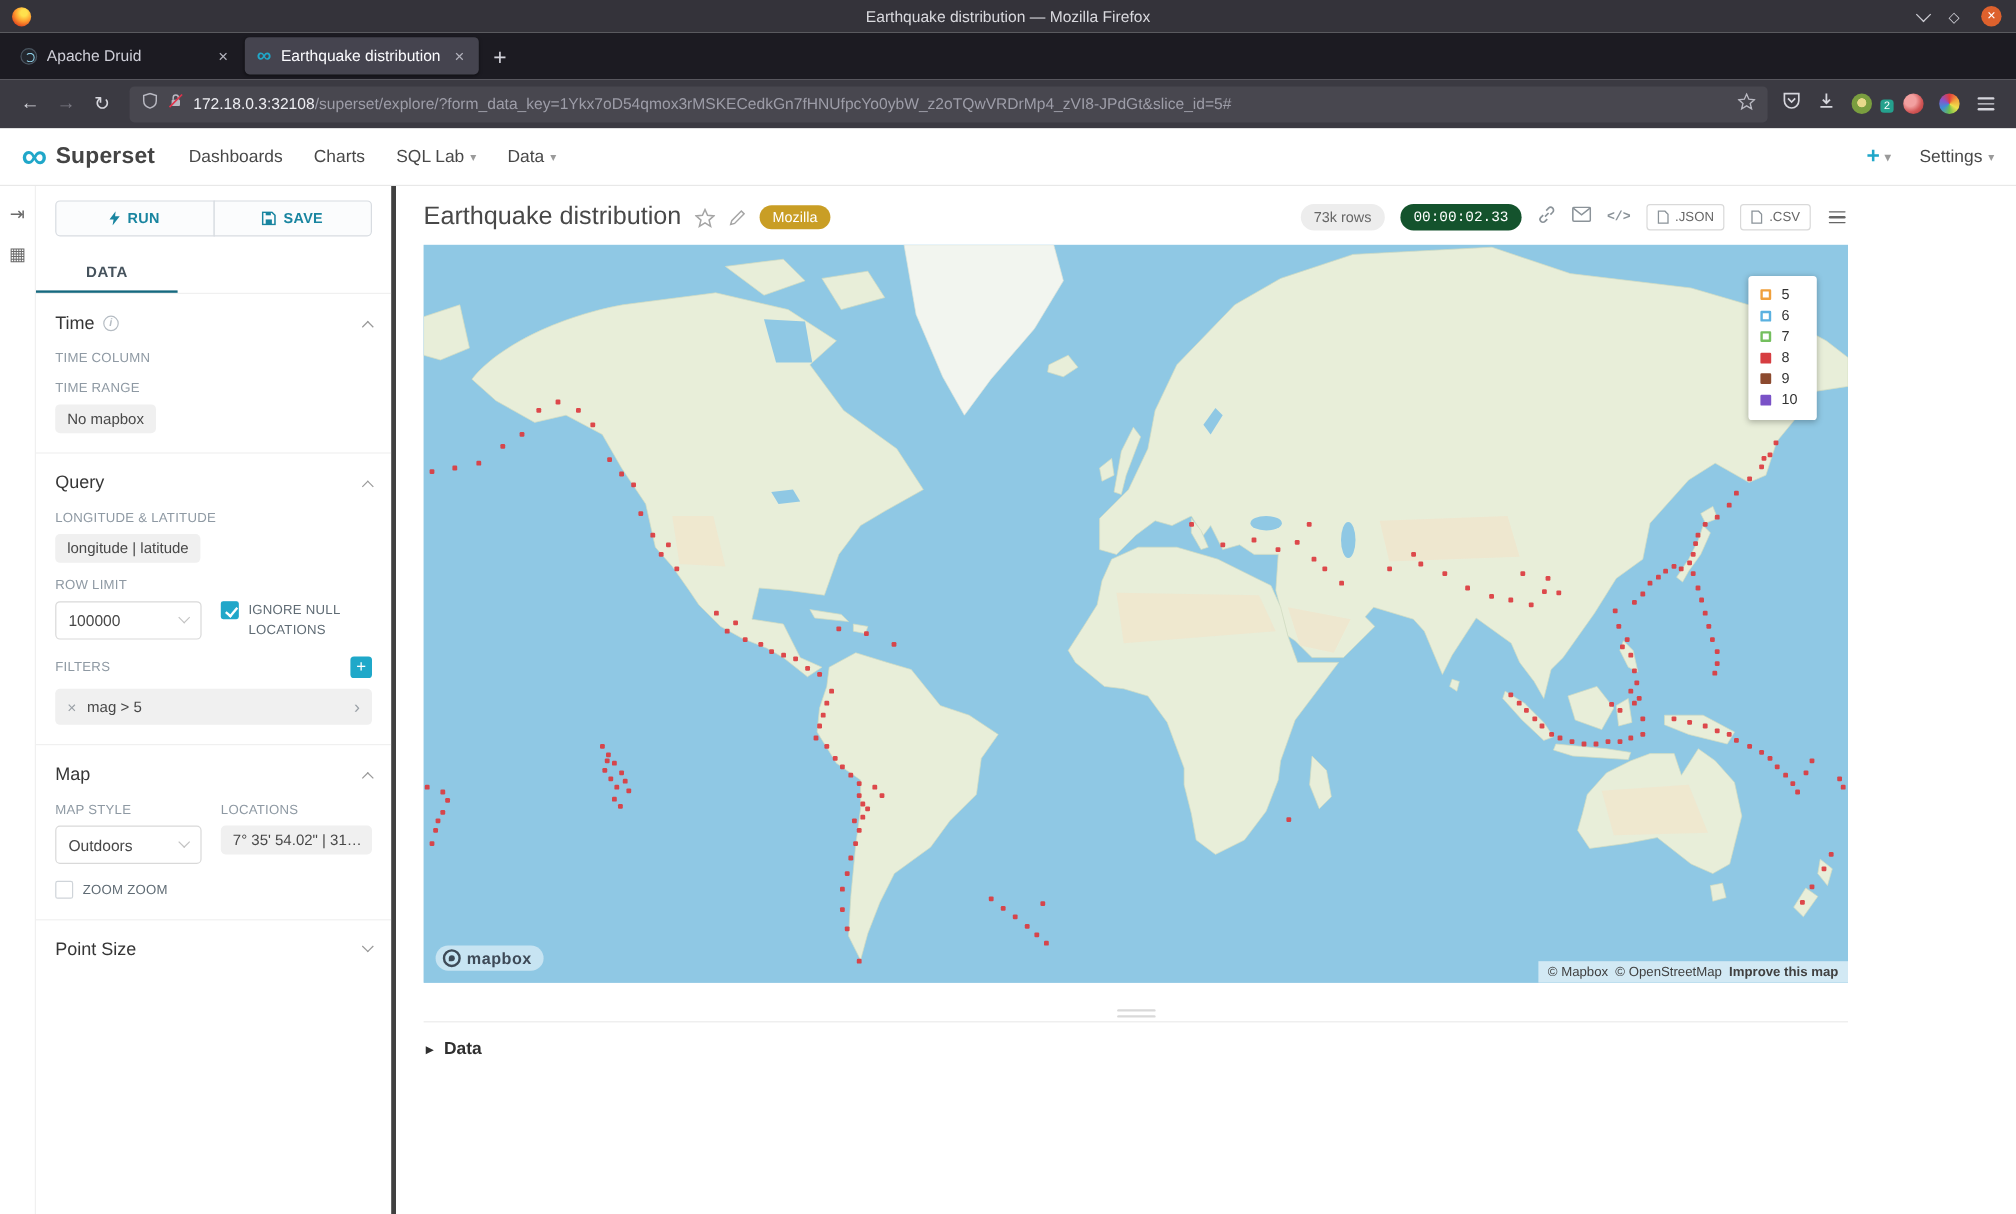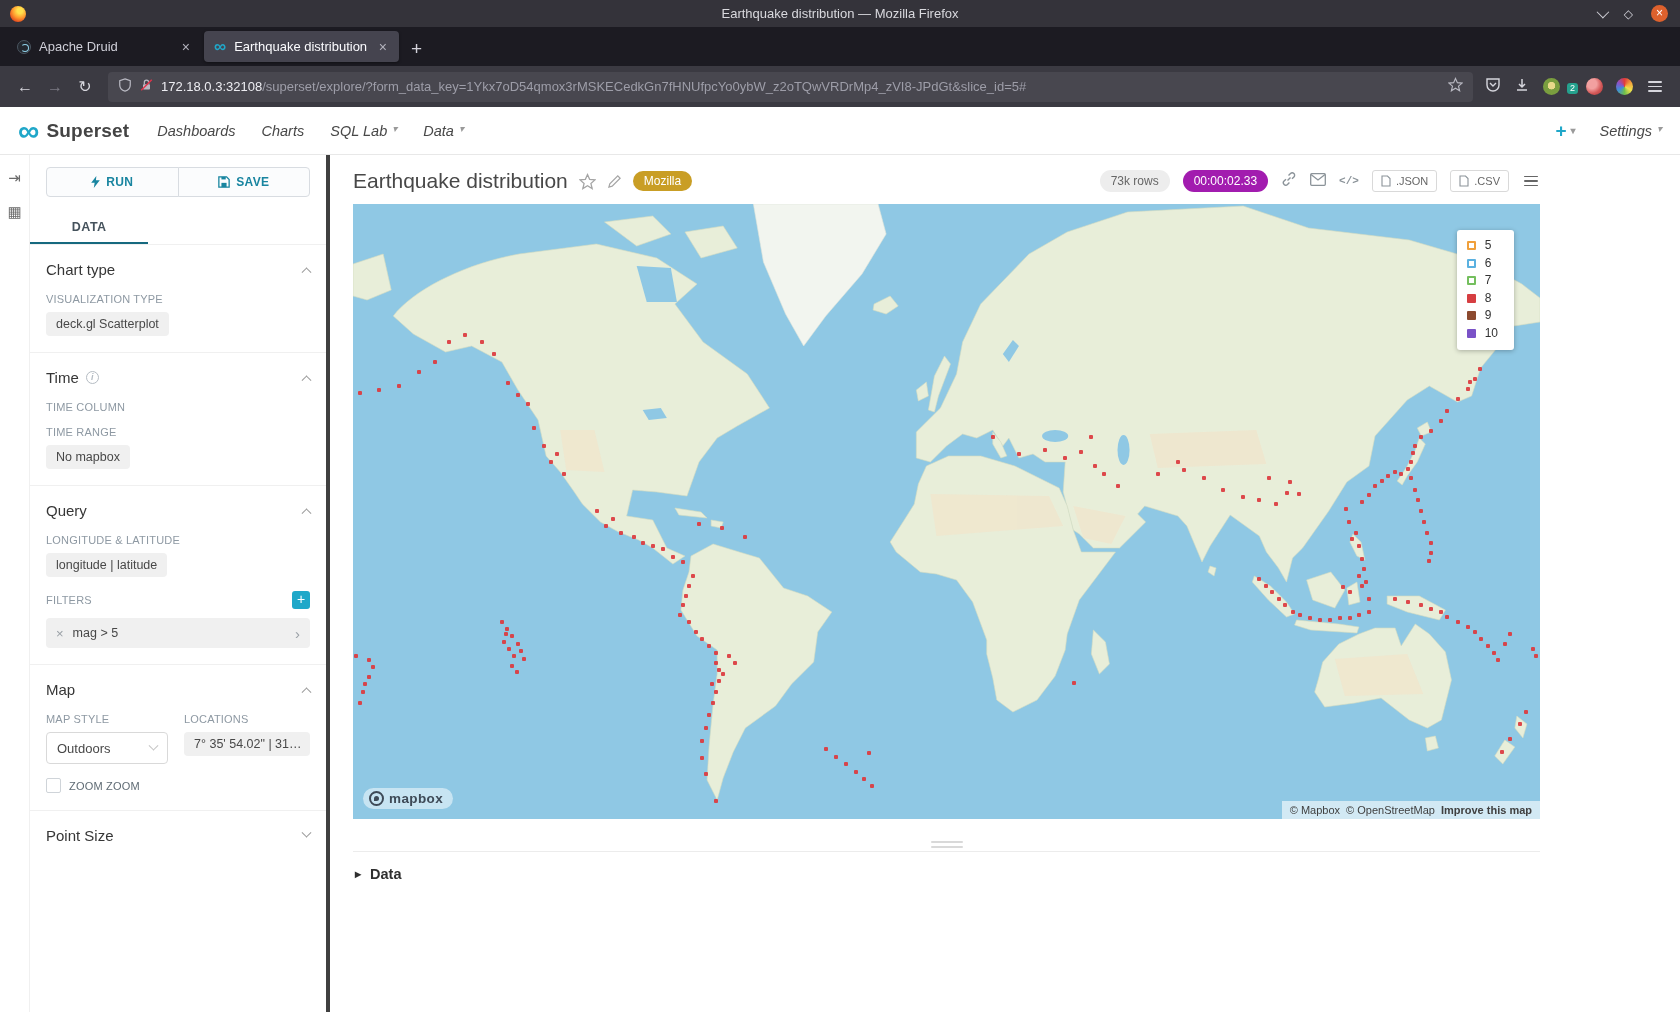--- a/index.html
+++ b/index.html
@@ -49,21 +49,21 @@
     background:conic-gradient(#e23b3b,#f3a33c,#efe14c,#6fbf4c,#3f8fd6,#8a52c9,#e23b3b); }
   .hamburger { display:flex; flex-direction:column; gap:3px; padding:2px; }
   .hamburger span { width:14px; height:1.6px; background:#d6d6dd; border-radius:1px; }
   .hamburger.dark span { background:#666; }
 
   
   .sp-navbar { height:48px; background:#fff; border-bottom:1px solid #e8e8e8; display:flex; align-items:center; padding:0 18px; flex:none; }
   .brand { display:flex; align-items:center; gap:7px; margin-right:28px; }
   .brand-mark { color:#20a7c9; font-size:30px; font-weight:bold; line-height:24px; }
   .brand-name { font-size:19px; font-weight:bold; color:#444; letter-spacing:.2px; }
-  .sp-nav-item { font-size:14.5px; color:#484848; margin-right:26px; display:flex; gap:5px;font-style:italic; }
+  .sp-nav-item { font-size:14.5px; color:#484848; margin-right:26px; display:flex; align-items:center; gap:5px; }
   .caret { color:#9a9a9a; font-size:10px; }
   .sp-right { margin-left:auto; display:flex; align-items:center; gap:24px; }
   .plus-menu { color:#20a7c9; font-size:19px; font-weight:bold; display:flex; align-items:center; gap:4px; }
 
   
   .content { flex:1; display:flex; min-height:0; }
   .iconstrip { width:30px; flex:none; border-right:1px solid #f0f0f0; display:flex; flex-direction:column; align-items:center; padding-top:14px; gap:16px; color:#6a6a6a; font-size:15px; }
 
   
   .ctrl-panel { width:300px; flex:none; border-right:4px solid #404040; padding-top:12px; overflow:hidden; }
@@ -99,21 +99,21 @@
   .fc-arrow { margin-left:auto; color:#9aa0a6; font-size:15px; }
 
   
   .main { flex:1; min-width:0; padding:14px 0 0 23px; display:flex; flex-direction:column; overflow:hidden; }
   .chart-head { width:1187px; display:flex; align-items:center; gap:11px; margin-bottom:11px; flex:none; }
   .chart-title { font-size:21px; color:#484848; }
   .head-ic { color:#999; display:flex; align-items:center; }
   .altered-badge { background:#c99e25; color:#fff; font-size:12px; border-radius:11px; padding:3px 11px; }
   .head-right { margin-left:auto; display:flex; align-items:center; gap:13px; }
   .pill-gray { background:#ededed; color:#666; border-radius:11px; padding:4px 11px; font-size:12px; }
-  .pill-green { background:#a21caf; color:#fff; border-radius:11px; padding:4px 11px; font-size:12px; }
+  .pill-green { background:#14532d; color:#fff; border-radius:11px; padding:4px 11px; font-size:12px;font-family:Liberation Mono, monospace; }
   .mini-btn { border:1px solid #d9d9d9; border-radius:3px; padding:4px 8px; font-size:11px; color:#666; display:flex; align-items:center; gap:5px; background:#fff; }
   .code-ic { font-family:"Liberation Mono", monospace; font-size:11px; font-weight:bold; color:#8b9399; }
 
   
   .map-wrap { position:relative; width:1187px; height:615px; flex:none; background:#8fc8e4; overflow:hidden; }
   .world { position:absolute; inset:0; width:100%; height:100%; display:block; }
   .scatter-layer { position:absolute; inset:0; }
   .dot { position:absolute; width:4px; height:4px; margin:-2px 0 0 -2px; border-radius:1px; opacity:.93; }
   .legend { position:absolute; top:26px; right:26px; background:#fff; border-radius:3px; box-shadow:0 1px 5px rgba(0,0,0,.28); padding:8px 16px 9px 10px; display:flex; flex-direction:column; gap:2px; }
   .legend-row { display:flex; align-items:center; gap:9px; font-size:12px; color:#333; line-height:15.5px; }
@@ -265,47 +265,55 @@
               <rect x="4" y="1" width="5" height="3" fill="#1985a0"></rect>
             </svg>
           <span>SAVE</span>
         </div>
       </div>
 
       <div class="ptabs">
         <div class="ptab">DATA</div>
       </div>
 
-      <div class="section">
-        <div class="sec-h">
-          <span>Chart type</span>
-            <span class="chev up"></span>
-        </div>
-        <div class="small-label">VISUALIZATION TYPE</div>
-        <span class="chip">deck.gl Scatterplot</span>
-      </div>
 
       <div class="section">
         <div class="sec-h">
           <span>Time</span>
             <span class="info-i">i</span>
             <span class="chev up"></span>
         </div>
         <div class="small-label">TIME COLUMN</div>
         <div class="small-label">TIME RANGE</div>
         <span class="chip">No mapbox</span>
       </div>
 
       <div class="section">
         <div class="sec-h">
           <span>Query</span>
             <span class="chev up"></span>
         </div>
         <div class="small-label">LONGITUDE &amp; LATITUDE</div>
         <span class="chip">longitude | latitude</span>
+        <div class="two-col">
+          <div class="col-l">
+            <div class="small-label">ROW LIMIT</div>
+            <div class="select">
+              <span>100000</span>
+              <span class="chev down"></span>
+            </div>
+          </div>
+          <div class="col-r">
+            <div class="small-label" style="visibility:hidden">.</div>
+            <div class="cb-row">
+              <span class="checkbox checked"></span>
+              <span>IGNORE NULL LOCATIONS</span>
+            </div>
+          </div>
+        </div>
         <div class="filters-head">
           <span class="small-label" style="margin:0">FILTERS</span>
           <span class="add-filter-btn">+</span>
         </div>
         <div class="filter-chip">
           <span class="fc-x">×</span>
           <span>mag &gt; 5</span>
           <span class="fc-arrow">›</span>
         </div>
       </div>

